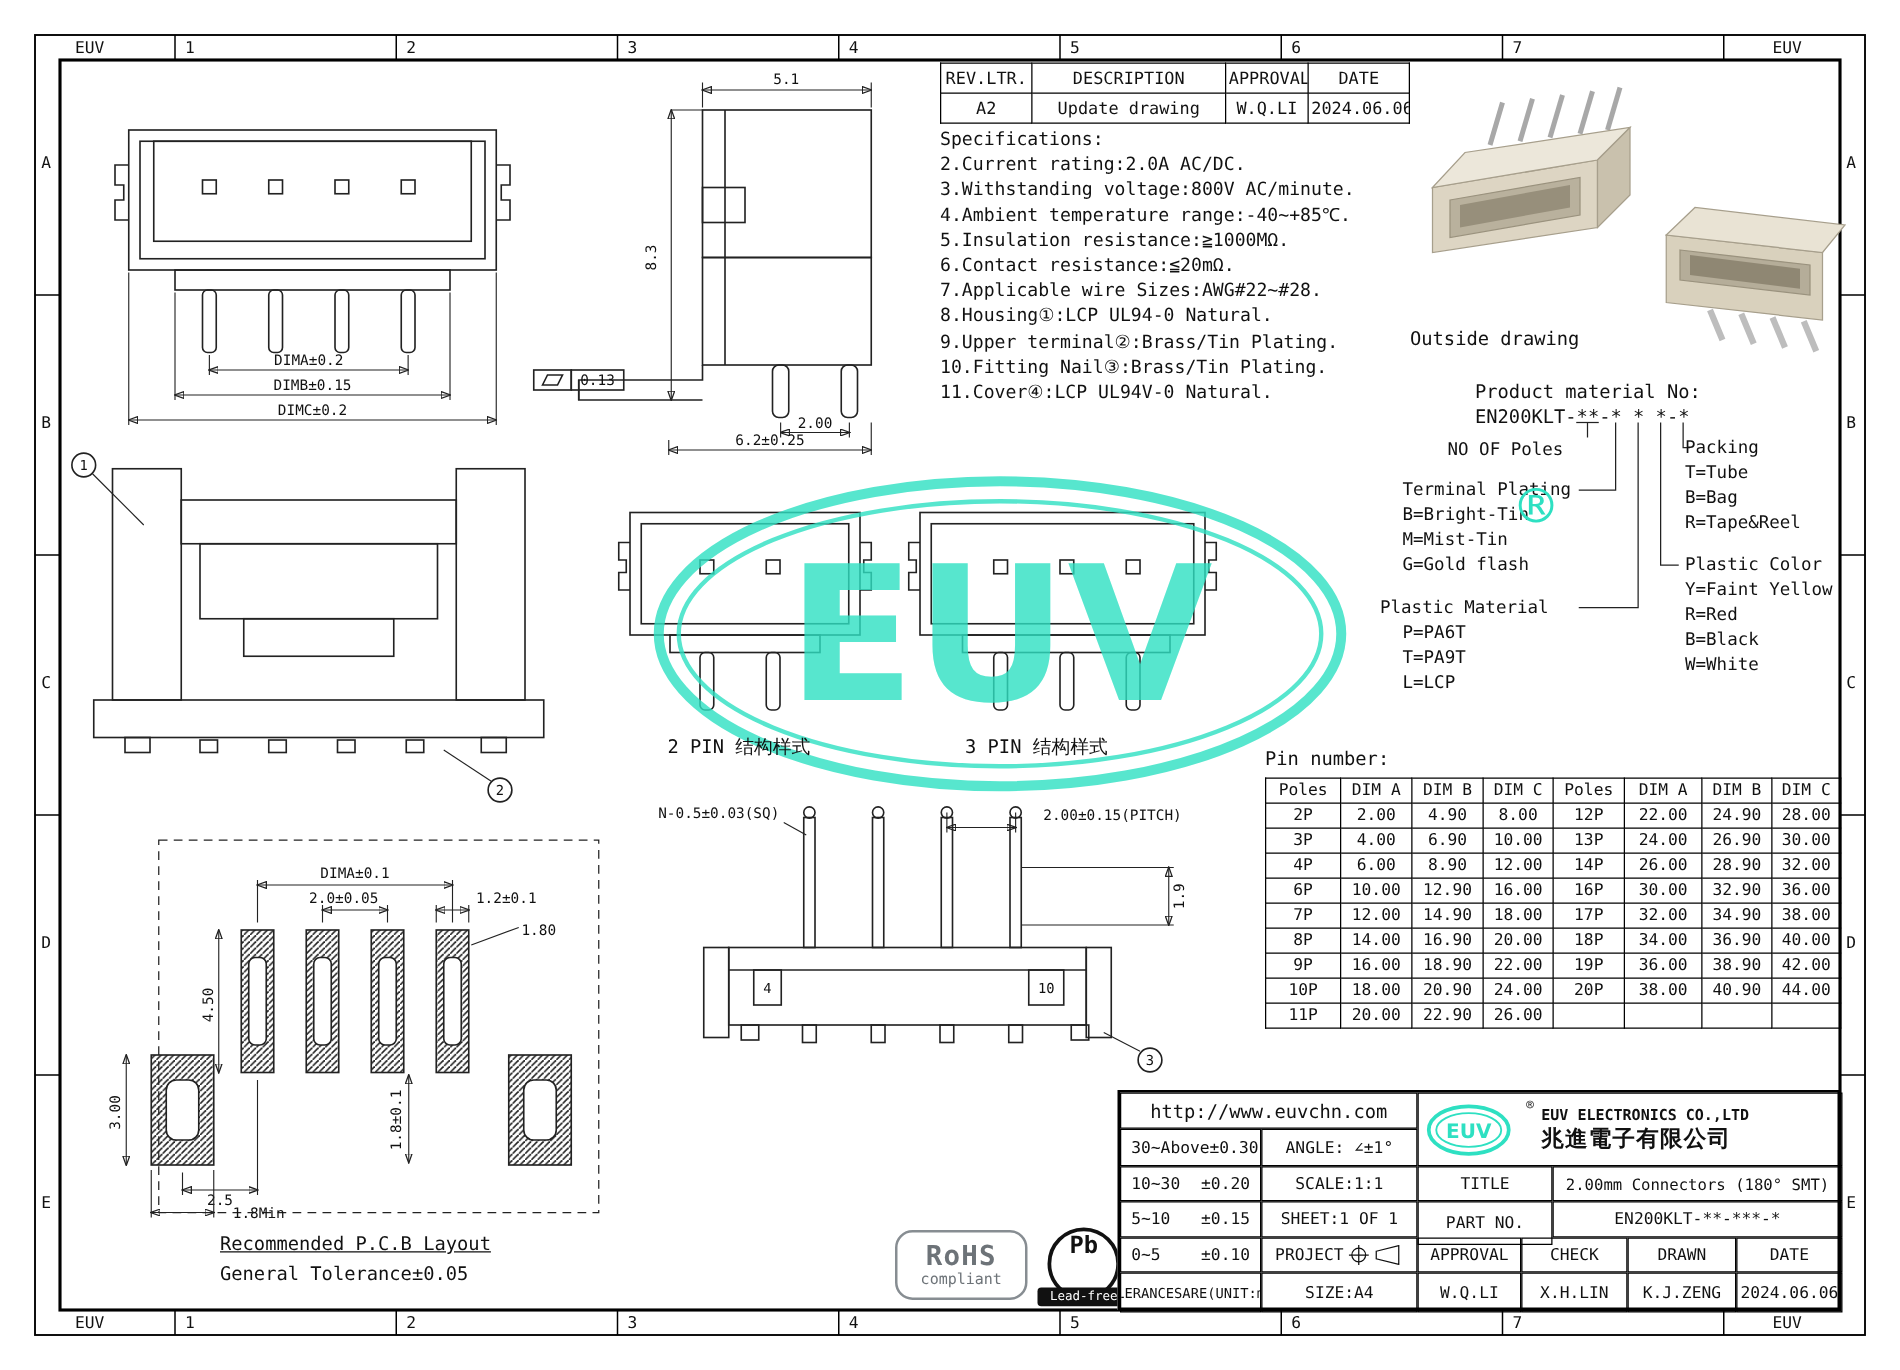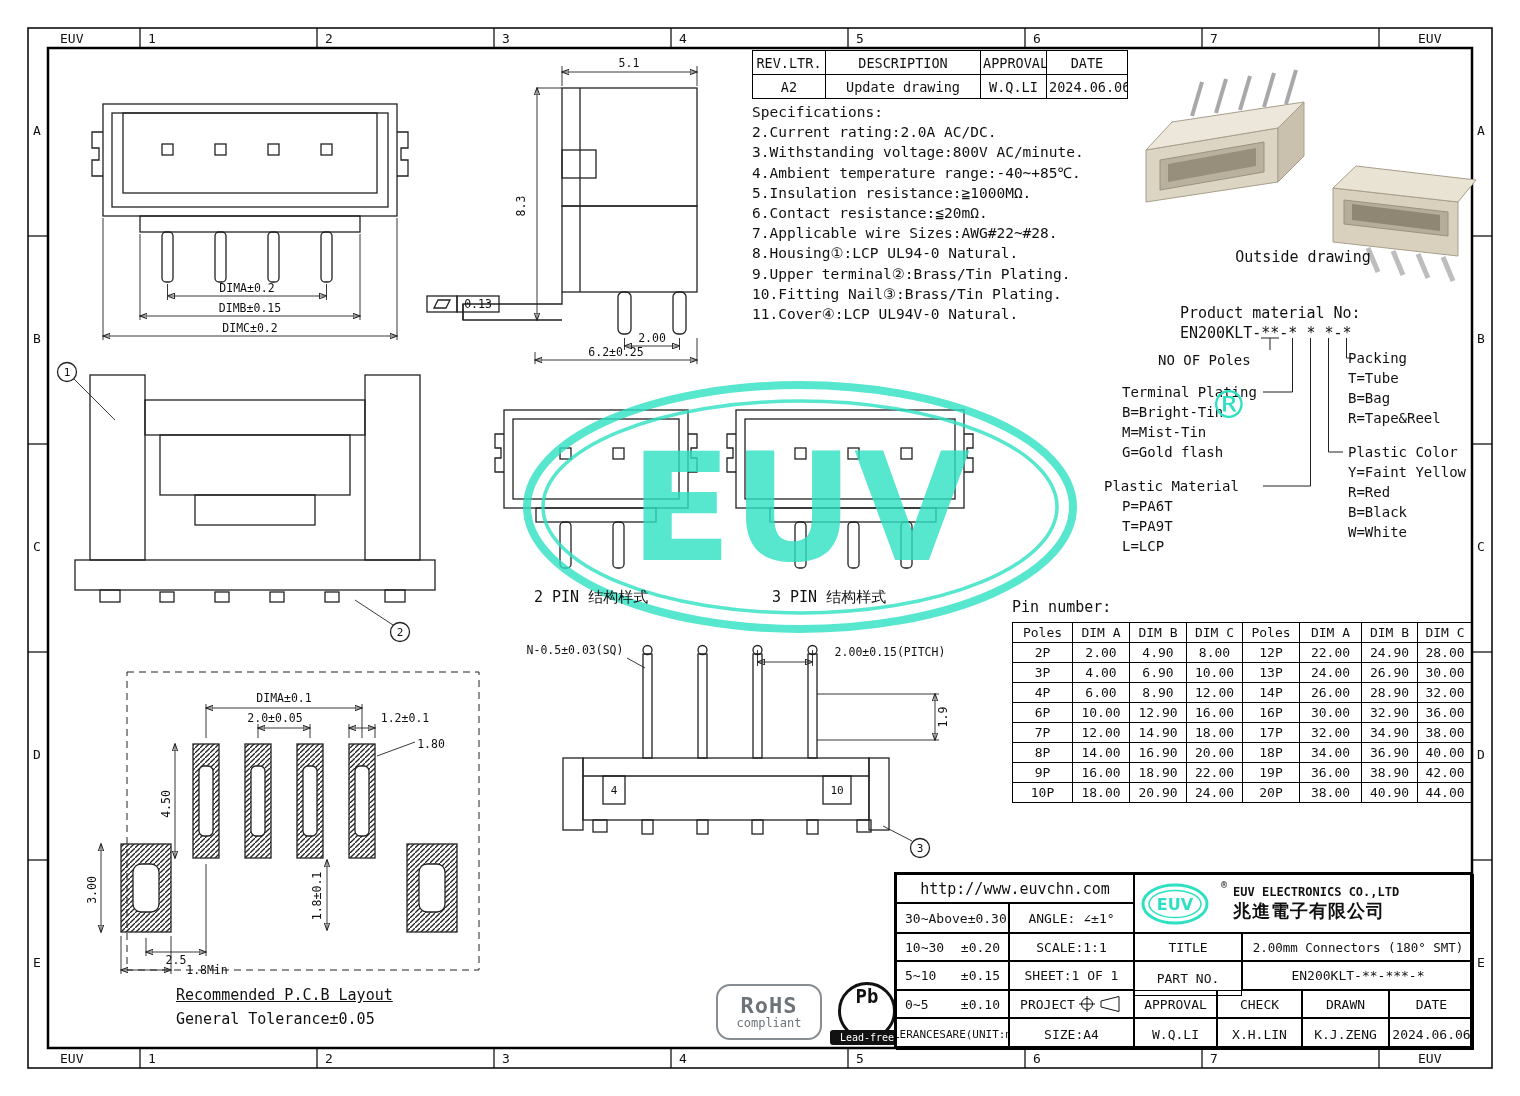--- a/index.html
+++ b/index.html
@@ -351,21 +351,21 @@
 
   <svg class="abs" style="left:510px;top:372px;opacity:.8;pointer-events:none;z-index:6" width="580" height="270">
     <ellipse cx="290" cy="135" rx="273" ry="122" fill="none" stroke="#2ee0c2" stroke-width="8"></ellipse>
     <ellipse cx="290" cy="135" rx="257" ry="106" fill="none" stroke="#2ee0c2" stroke-width="3.5"></ellipse>
     <text x="290" y="188" text-anchor="middle" font-size="150" font-weight="bold" fill="#2ee0c2" font-family="DejaVu Sans, sans-serif">EUV</text>
   </svg>
   <div class="abs wm" style="left:1215px;top:378px;font-size:46px;z-index:6">®</div>
 
   <div class="abs t15" style="left:534px;top:588px;z-index:7">2 PIN 结构样式</div>
   <div class="abs t15" style="left:772px;top:588px;z-index:7">3 PIN 结构样式</div>
-  <div class="abs t15" style="left:1128px;top:248px;width:350px;text-align:center">Outside drawing</div>
+  <div class="abs t15" style="left:1128px;top:262px;width:350px;">Outside drawing</div>
   <div class="abs t15 underl" style="left:176px;top:986px">Recommended P.C.B Layout</div>
   <div class="abs t15" style="left:176px;top:1010px">General Tolerance±0.05</div>
 
   <table class="grid" id="rev-table" style="left:752px;top:50px;width:375px">
     <colgroup>
         <col style="width:73px">
         <col style="width:155px">
         <col style="width:66px">
         <col style="width:81px">
       </colgroup>
@@ -530,20 +530,30 @@
         <tr>
           <td>10P</td>
           <td>18.00</td>
           <td>20.90</td>
           <td>24.00</td>
           <td>20P</td>
           <td>38.00</td>
           <td>40.90</td>
           <td>44.00</td>
         </tr>
+        <tr>
+          <td>11P</td>
+          <td>20.00</td>
+          <td>22.90</td>
+          <td>26.00</td>
+          <td></td>
+          <td></td>
+          <td></td>
+          <td></td>
+        </tr>
       </tbody>
   </table>
 
   <div id="rohs">
     <div class="r1">RoHS</div>
     <div class="r2">compliant</div>
   </div>
   <div id="pb">
       <span>Pb</span>
     </div>

